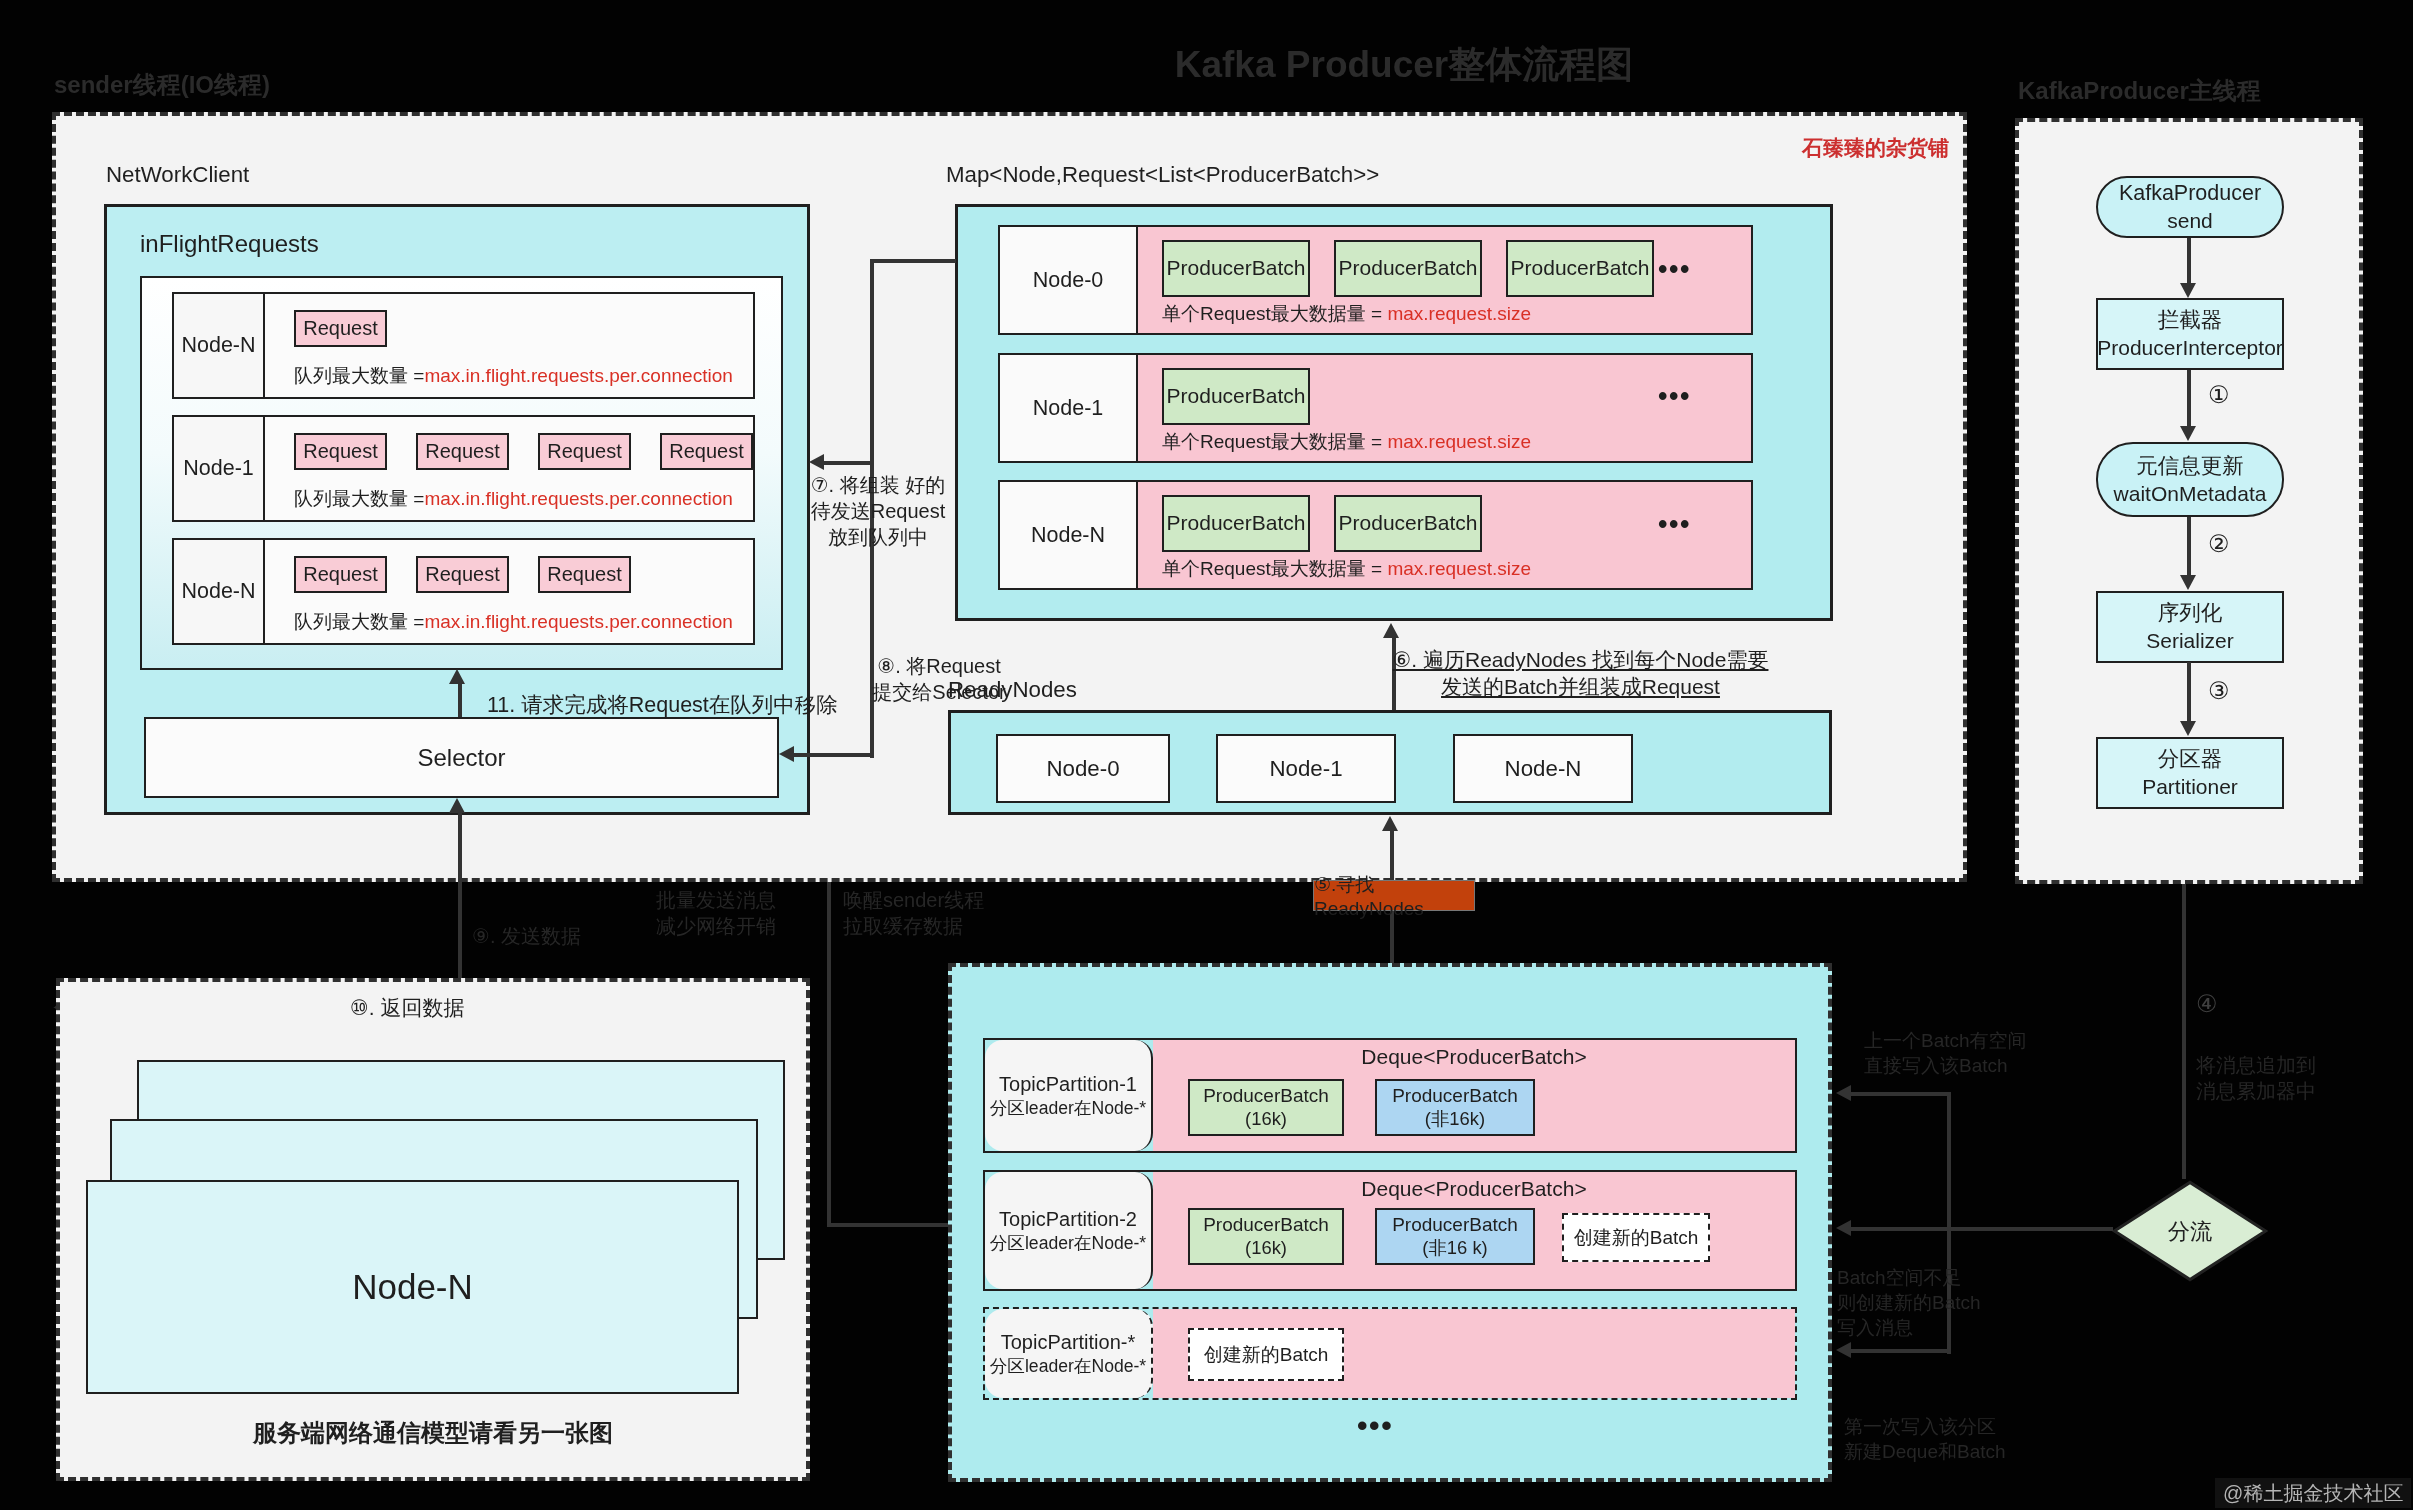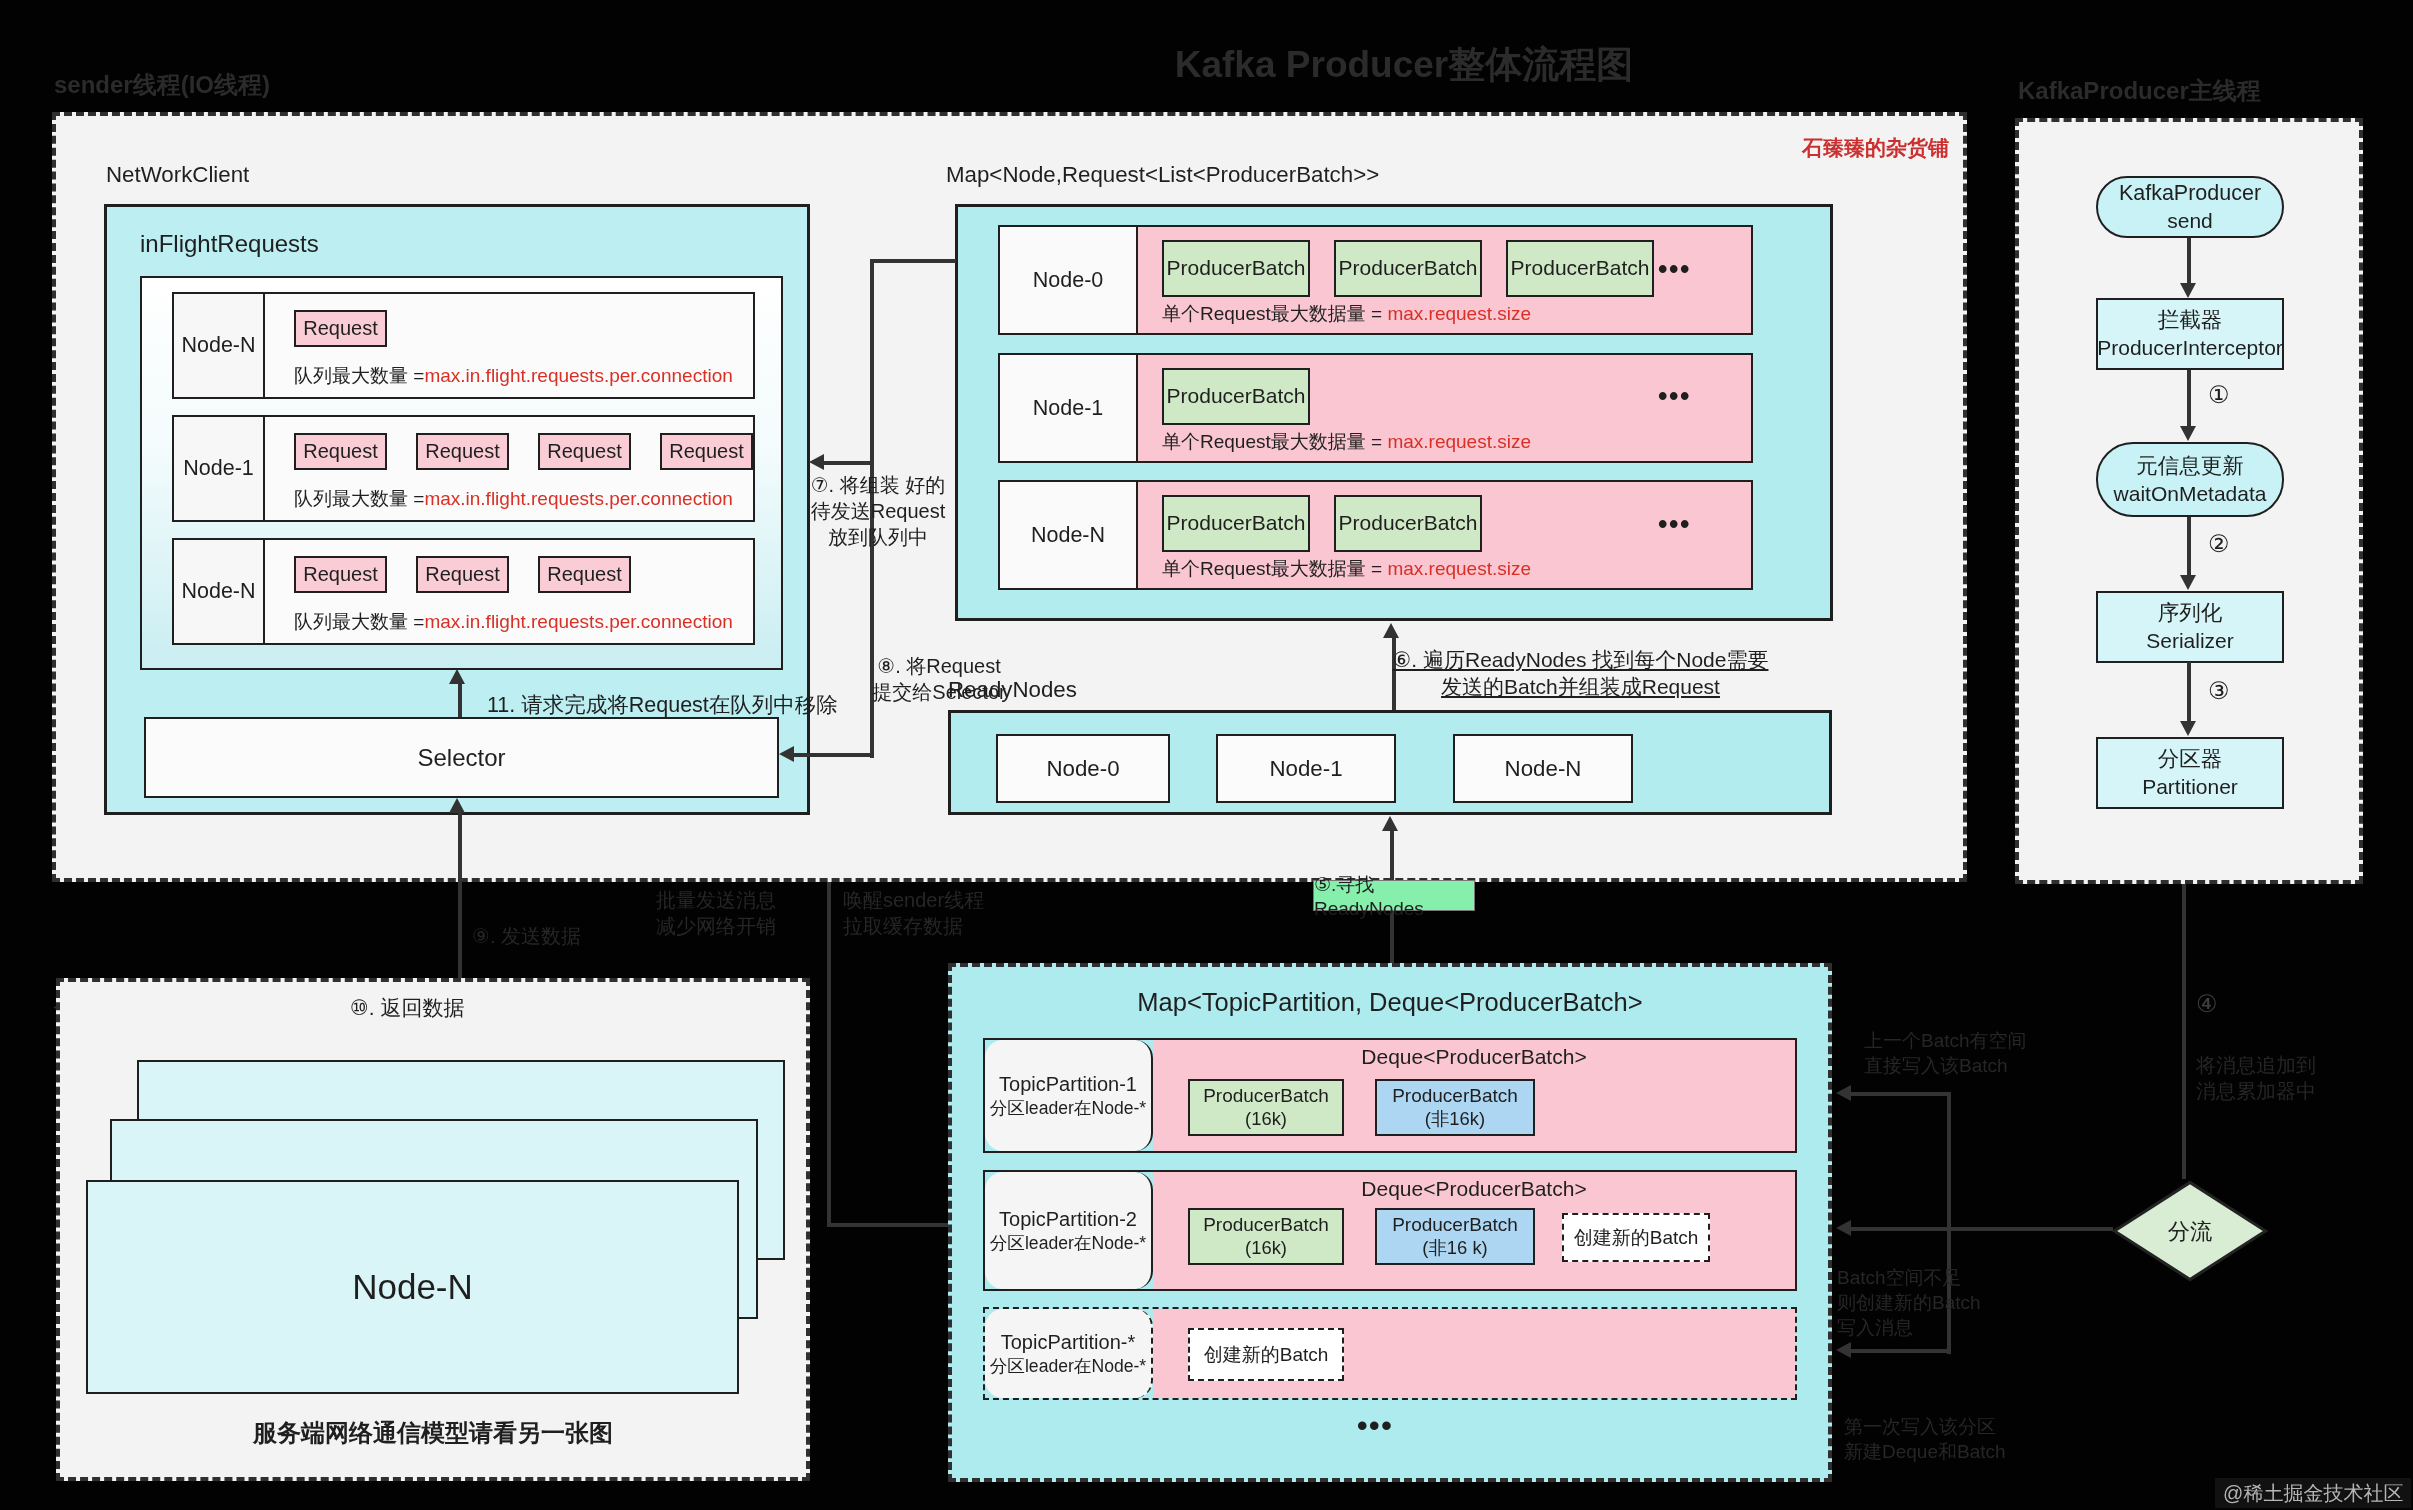--- a/index.html
+++ b/index.html
@@ -52,21 +52,21 @@
   .blue{background:#add6f2;}
   .newb{position:absolute;background:#fff;border:2.4px dashed #1f1f1f;display:flex;align-items:center;justify-content:center;font-size:19px;box-sizing:border-box;}
   
   .srect{position:absolute;background:#daf5f8;border:2.4px solid #1f1f1f;box-sizing:border-box;}
   
   .flowbox{position:absolute;left:2096px;width:188px;background:#d6f5f8;border:2.4px solid #1f1f1f;display:flex;flex-direction:column;align-items:center;justify-content:center;line-height:27px;box-sizing:border-box;}
   .flowbox .f1{font-size:21.5px;}
   .flowbox .f2{font-size:21px;}
   .pill{border-radius:37px;background:#c9f2f6;}
   .stepnum{position:absolute;font-size:24px;color:#1f1f1f;}
-  .s5chip{position:absolute;left:1313px;top:880px;width:160px;height:29px;background:#86efac;border:0.8px solid #777;display:flex;align-items:center;justify-content:center;font-size:19px;z-index:6;}
+  .s5chip{position:absolute;left:1313px;top:880px;width:160px;height:29px;background:#c2410c;border:0.8px solid #777;display:flex;align-items:center;justify-content:center;font-size:19px;z-index:6;}
   .watermark{position:absolute;right:1.6px;bottom:1.6px;font-size:20px;color:#b5b5b5;background:#111;padding:1.6px 8px;}
   .ctr{text-align:center;}
 </style>
 </head>
 <body>
 
 <div id="canvas">
 
   <div class="lbl outer-lbl ctr" style="left:1073px;top:40px;width:662px;font-size:37px;">Kafka Producer整体流程图</div>
   <div class="lbl outer-lbl" style="left:54px;top:69px;font-size:24px;">sender线程(IO线程)</div>
@@ -212,21 +212,20 @@
   <div class="srect" style="left:137px;top:1060px;width:648px;height:200px;"></div>
   <div class="srect" style="left:110px;top:1119px;width:648px;height:200px;"></div>
   <div class="srect" style="left:86px;top:1180px;width:653px;height:214px;display:flex;align-items:center;justify-content:center;font-size:35px;">
       <span>Node-N</span>
     </div>
   <div class="lbl ctr" style="left:56px;top:1417px;width:754px;font-size:24px;font-weight:bold;">服务端网络通信模型请看另一张图</div>
 
   <div class="dw" style="left:948px;top:963px;width:884px;height:519px;">
       <div class="di cyan"></div>
     </div>
-  <div class="lbl ctr" style="left:948px;top:988px;width:884px;font-size:25.5px;font-weight:500;">Map&lt;TopicPartition, Deque&lt;ProducerBatch&gt;</div>
 
   <div class="accrow" style="top:1038px;height:115px;">
     <div class="acctp">
       <span class="t1">TopicPartition-1</span>
       <span class="t2">分区leader在Node-*</span>
     </div>
     <div class="accpanel">
       <div class="dqhead">Deque&lt;ProducerBatch&gt;</div>
     </div>
   </div>

